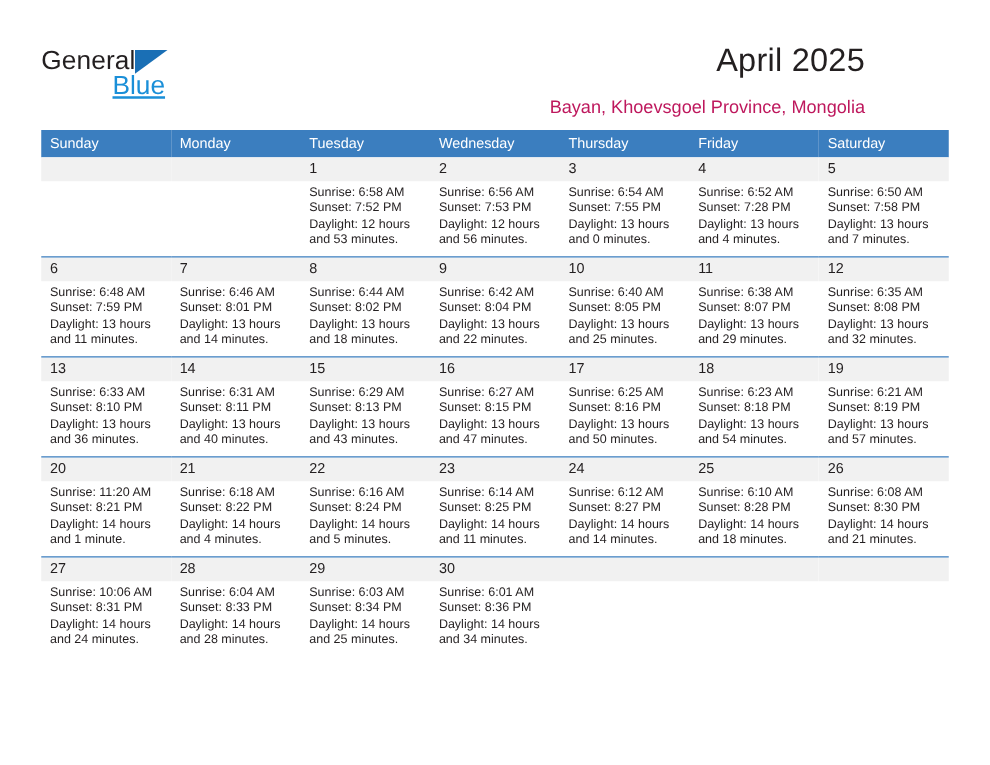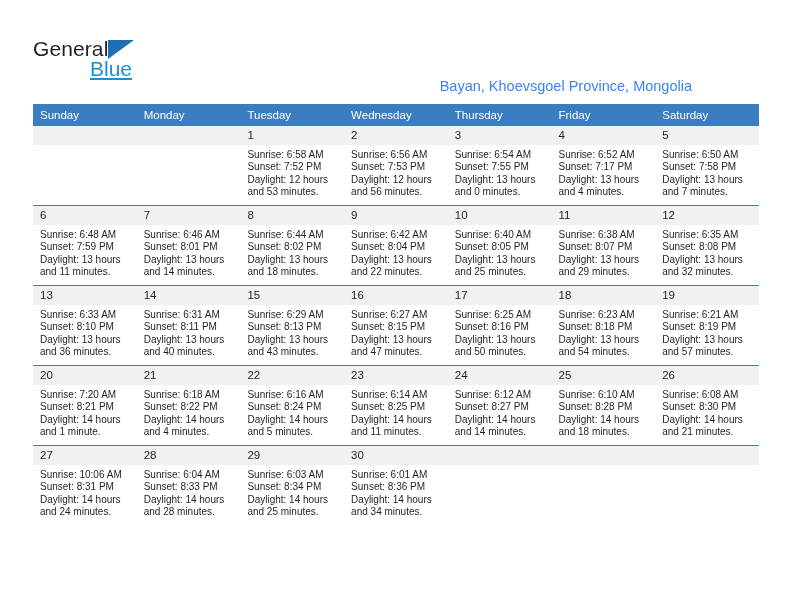--- a/index.html
+++ b/index.html
@@ -69,21 +69,21 @@
     font-size: 26px;
     color: #231f20;
     text-align: right;
     letter-spacing: 0.2px;
   }
   .subtitle {
     position: absolute;
     right: 36px;
     top: 78px;
     font-size: 14.5px;
-    color: #3b82f6;
+    color: #be185d;
     text-align: left;
   }
 
   
   .cal {
     position: absolute;
     left: 33px;
     top: 104px;
     width: 726px;
     border-collapse: collapse;
@@ -139,20 +139,21 @@
 
 <div class="page">
 
   <div class="top-area">
 
     <div class="logo">
       <span class="logo-general">General</span><span class="logo-tri"></span>
       <span class="logo-blue">Blue</span>
     </div>
 
+    <div class="title">April 2025</div>
     <div class="subtitle">Bayan, Khoevsgoel Province, Mongolia</div>
   </div>
 
   <table class="cal">
     <thead>
       <tr>
         <th>Sunday</th>
         <th>Monday</th>
         <th>Tuesday</th>
         <th>Wednesday</th>
@@ -193,21 +194,21 @@
               <div>Sunrise: 6:54 AM</div>
               <div>Sunset: 7:55 PM</div>
               <div>Daylight: 13 hours</div>
               <div>and 0 minutes.</div>
             </div>
           </td>
           <td>
             <div class="daynum">4</div>
             <div class="cellbody">
               <div>Sunrise: 6:52 AM</div>
-              <div>Sunset: 7:17 PM</div>
+              <div>Sunset: 7:28 PM</div>
               <div>Daylight: 13 hours</div>
               <div>and 4 minutes.</div>
             </div>
           </td>
           <td>
             <div class="daynum">5</div>
             <div class="cellbody">
               <div>Sunrise: 6:50 AM</div>
               <div>Sunset: 7:58 PM</div>
               <div>Daylight: 13 hours</div>
@@ -342,21 +343,21 @@
               <div>Sunset: 8:19 PM</div>
               <div>Daylight: 13 hours</div>
               <div>and 57 minutes.</div>
             </div>
           </td>
         </tr>
         <tr class="week-row">
           <td>
             <div class="daynum">20</div>
             <div class="cellbody">
-              <div>Sunrise: 7:20 AM</div>
+              <div>Sunrise: 11:20 AM</div>
               <div>Sunset: 8:21 PM</div>
               <div>Daylight: 14 hours</div>
               <div>and 1 minute.</div>
             </div>
           </td>
           <td>
             <div class="daynum">21</div>
             <div class="cellbody">
               <div>Sunrise: 6:18 AM</div>
               <div>Sunset: 8:22 PM</div>

